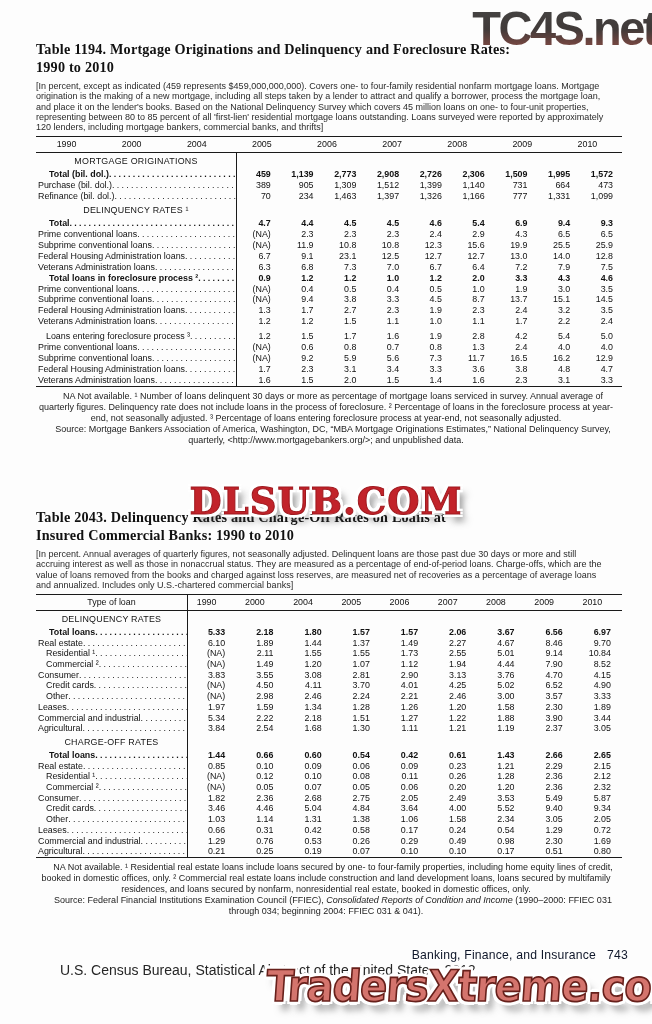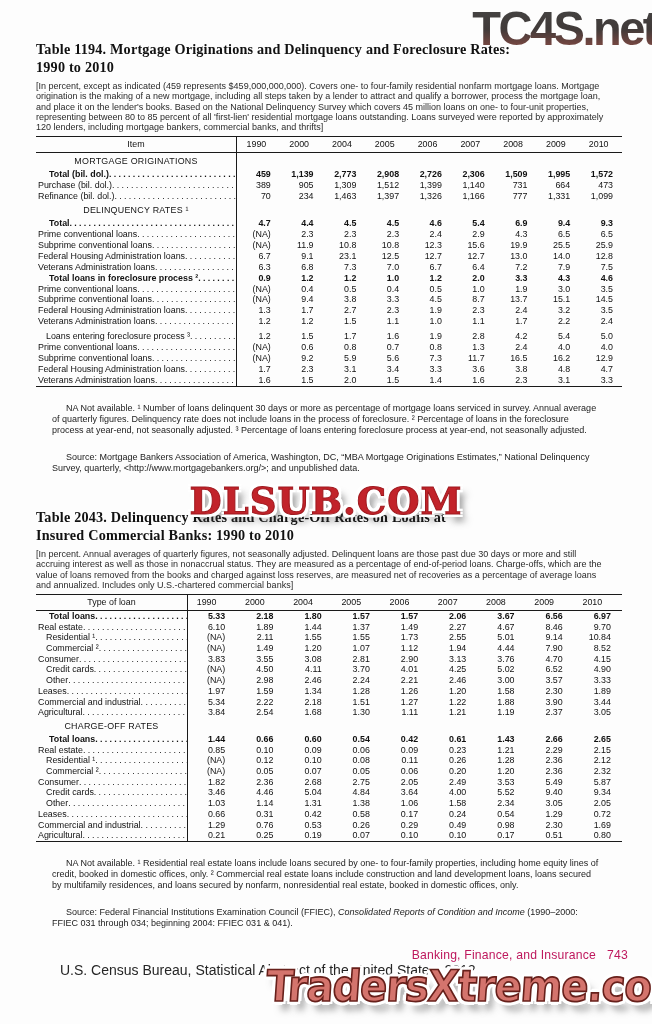--- a/index.html
+++ b/index.html
@@ -43,25 +43,25 @@
   .dots::after{content:" ...........................................................................";letter-spacing:2.3px;}
   .sect{justify-content:center;}
   .sect-label{text-align:right;padding:3px 0 3px 0;letter-spacing:.25px;line-height:10px;}
   .bold{font-weight:bold;}
   .gap .lcell,.gap .vcell{padding-top:4px;}
   .ind0{padding-left:2px;}
   .ind1{padding-left:10px;}
   .ind2{padding-left:13px;}
 
   .notes{margin-top:4px;width:580px;font-size:9px;line-height:11.1px;color:#222;}
-  .notes p{margin:16px;text-indent:14px;}
+  .notes p{margin:0;text-indent:14px;text-align:center;}
   .it{font-style:italic;}
 
   
-  .footer-right{position:absolute;top:948px;right:24px;font-size:12.2px;color:#be185d;letter-spacing:.2px;}
+  .footer-right{position:absolute;top:948px;right:24px;font-size:12.2px;color:#0f172a;letter-spacing:.2px;}
   .footer-right .pagenum{margin-left:11px;}
   .credit{position:absolute;top:962px;left:36px;font-size:14px;color:#262626;margin-left:24px;}
 
   
   .wm-top{
     position:absolute;top:2px;right:-4px;z-index:5;
     font-family:"Liberation Sans",sans-serif;font-weight:bold;font-size:47px;line-height:50px;
     letter-spacing:-2.5px;transform:scaleY(1.04);transform-origin:top right;
     background:linear-gradient(180deg,#454443 8%,#403a39 52%,#6d4540 78%,#8d5148 100%);
     -webkit-background-clip:text;background-clip:text;color:transparent;
@@ -94,21 +94,20 @@
   <div class="wm-top">TC4S.net</div>
 
   <section class="block" id="block1194">
     <h2 class="title">
       <span>Table 1194. Mortgage Originations and Delinquency and Foreclosure Rates:</span>
       <span>1990 to 2010</span>
     </h2>
     <p class="intro">[In percent, except as indicated (459 represents $459,000,000,000). Covers one- to four-family residential nonfarm mortgage loans. Mortgage origination is the making of a new mortgage, including all steps taken by a lender to attract and qualify a borrower, process the mortgage loan, and place it on the lender's books. Based on the National Delinquency Survey which covers 45 million loans on one- to four-unit properties, representing between 80 to 85 percent of all 'first-lien' residential mortgage loans outstanding. Loans surveyed were reported by approximately 120 lenders, including mortgage bankers, commercial banks, and thrifts]</p>
     <div class="tbl t1194" id="table-1194">
         <div class="trow thead">
-          <div class="lcell lhead">Item</div>
           <div class="vcell vhead">1990</div>
           <div class="vcell vhead">2000</div>
           <div class="vcell vhead">2004</div>
           <div class="vcell vhead">2005</div>
           <div class="vcell vhead">2006</div>
           <div class="vcell vhead">2007</div>
           <div class="vcell vhead">2008</div>
           <div class="vcell vhead">2009</div>
           <div class="vcell vhead">2010</div>
         </div>
@@ -431,20 +430,34 @@
           <div class="vcell vhead">1990</div>
           <div class="vcell vhead">2000</div>
           <div class="vcell vhead">2004</div>
           <div class="vcell vhead">2005</div>
           <div class="vcell vhead">2006</div>
           <div class="vcell vhead">2007</div>
           <div class="vcell vhead">2008</div>
           <div class="vcell vhead">2009</div>
           <div class="vcell vhead">2010</div>
         </div>
+        <div class="trow">
+          <div class="lcell sect">
+            <div class="sect-label">DELINQUENCY RATES</div>
+          </div>
+          <div class="vcell"></div>
+          <div class="vcell"></div>
+          <div class="vcell"></div>
+          <div class="vcell"></div>
+          <div class="vcell"></div>
+          <div class="vcell"></div>
+          <div class="vcell"></div>
+          <div class="vcell"></div>
+          <div class="vcell"></div>
+        </div>
         <div class="trow bold">
           <div class="lcell ind2">
             <div class="lbl">Total loans</div>
             <div class="dots"></div>
           </div>
           <div class="vcell">5.33</div>
           <div class="vcell">2.18</div>
           <div class="vcell">1.80</div>
           <div class="vcell">1.57</div>
           <div class="vcell">1.57</div>

